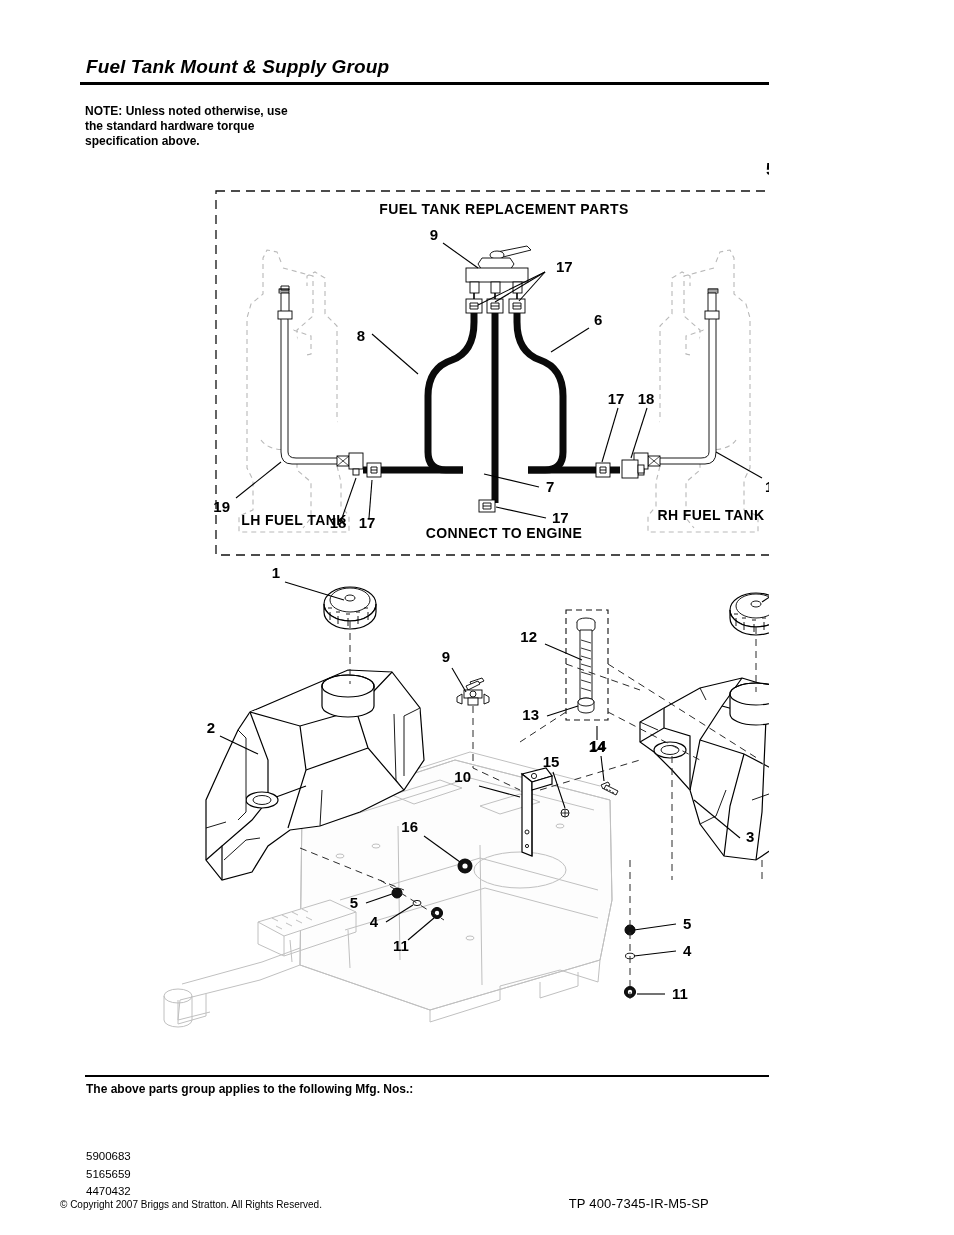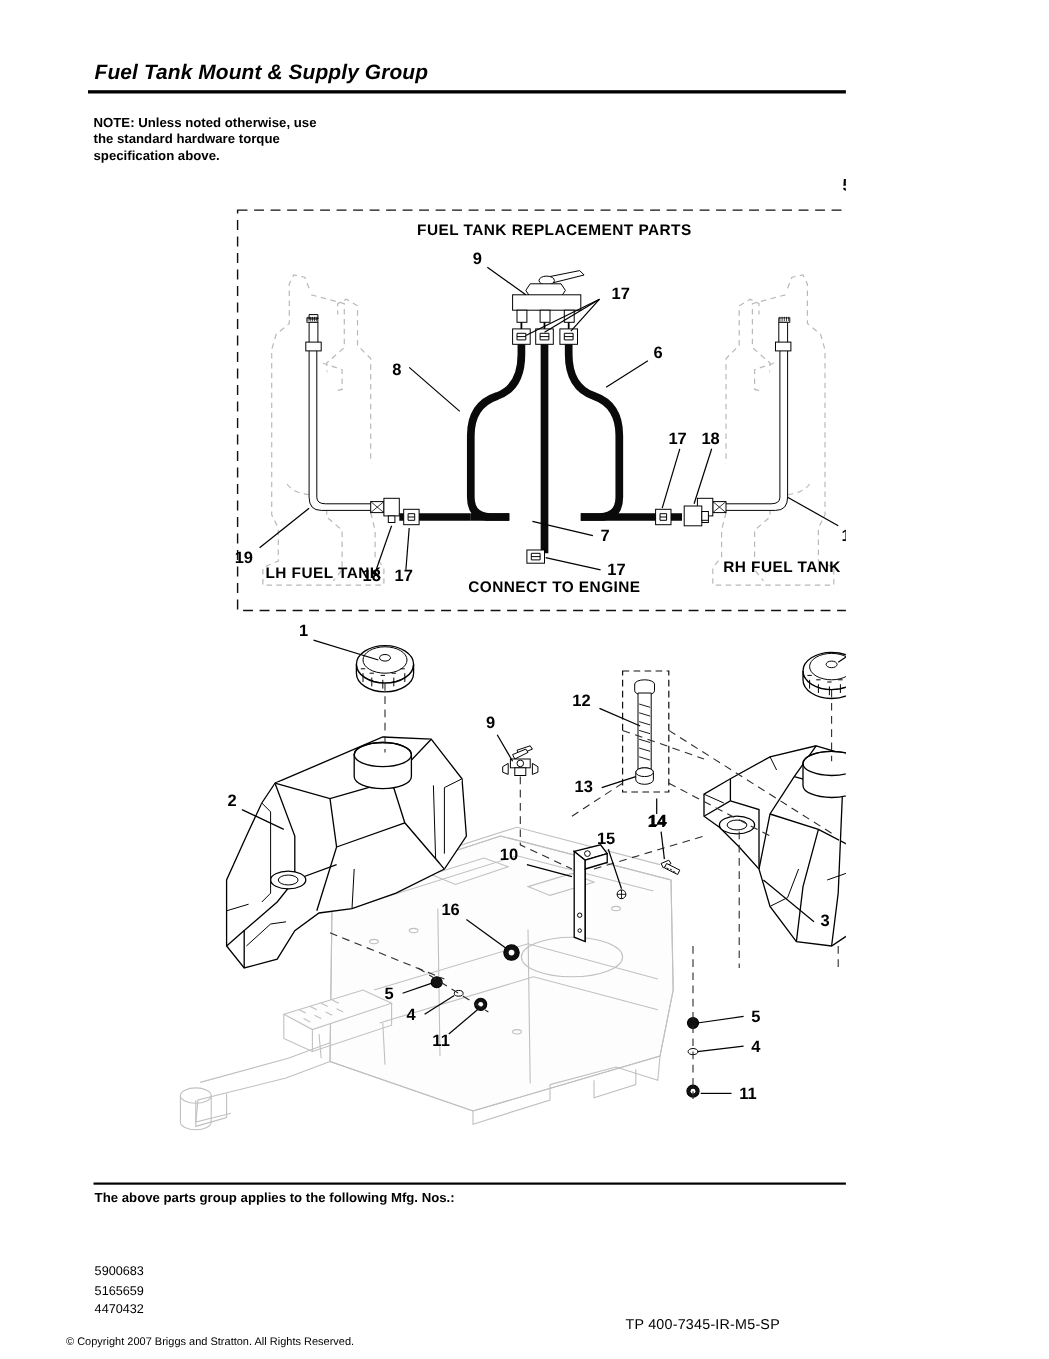--- a/index.html
+++ b/index.html
@@ -89,21 +89,20 @@
     left: 86px;
     top: 1148px;
     font-size: 11.5px;
     line-height: 17.5px;
   }
   #copyright {
     position: absolute;
     left: 60px;
     top: 1199px;
     font-size: 10px;
-    margin-top: 16px;
   }
   #doc-code {
     position: absolute;
     right: 60px;
     top: 1196px;
     font-size: 13px;
     letter-spacing: 0.2px;
     margin-left: 37px;
   }
 

